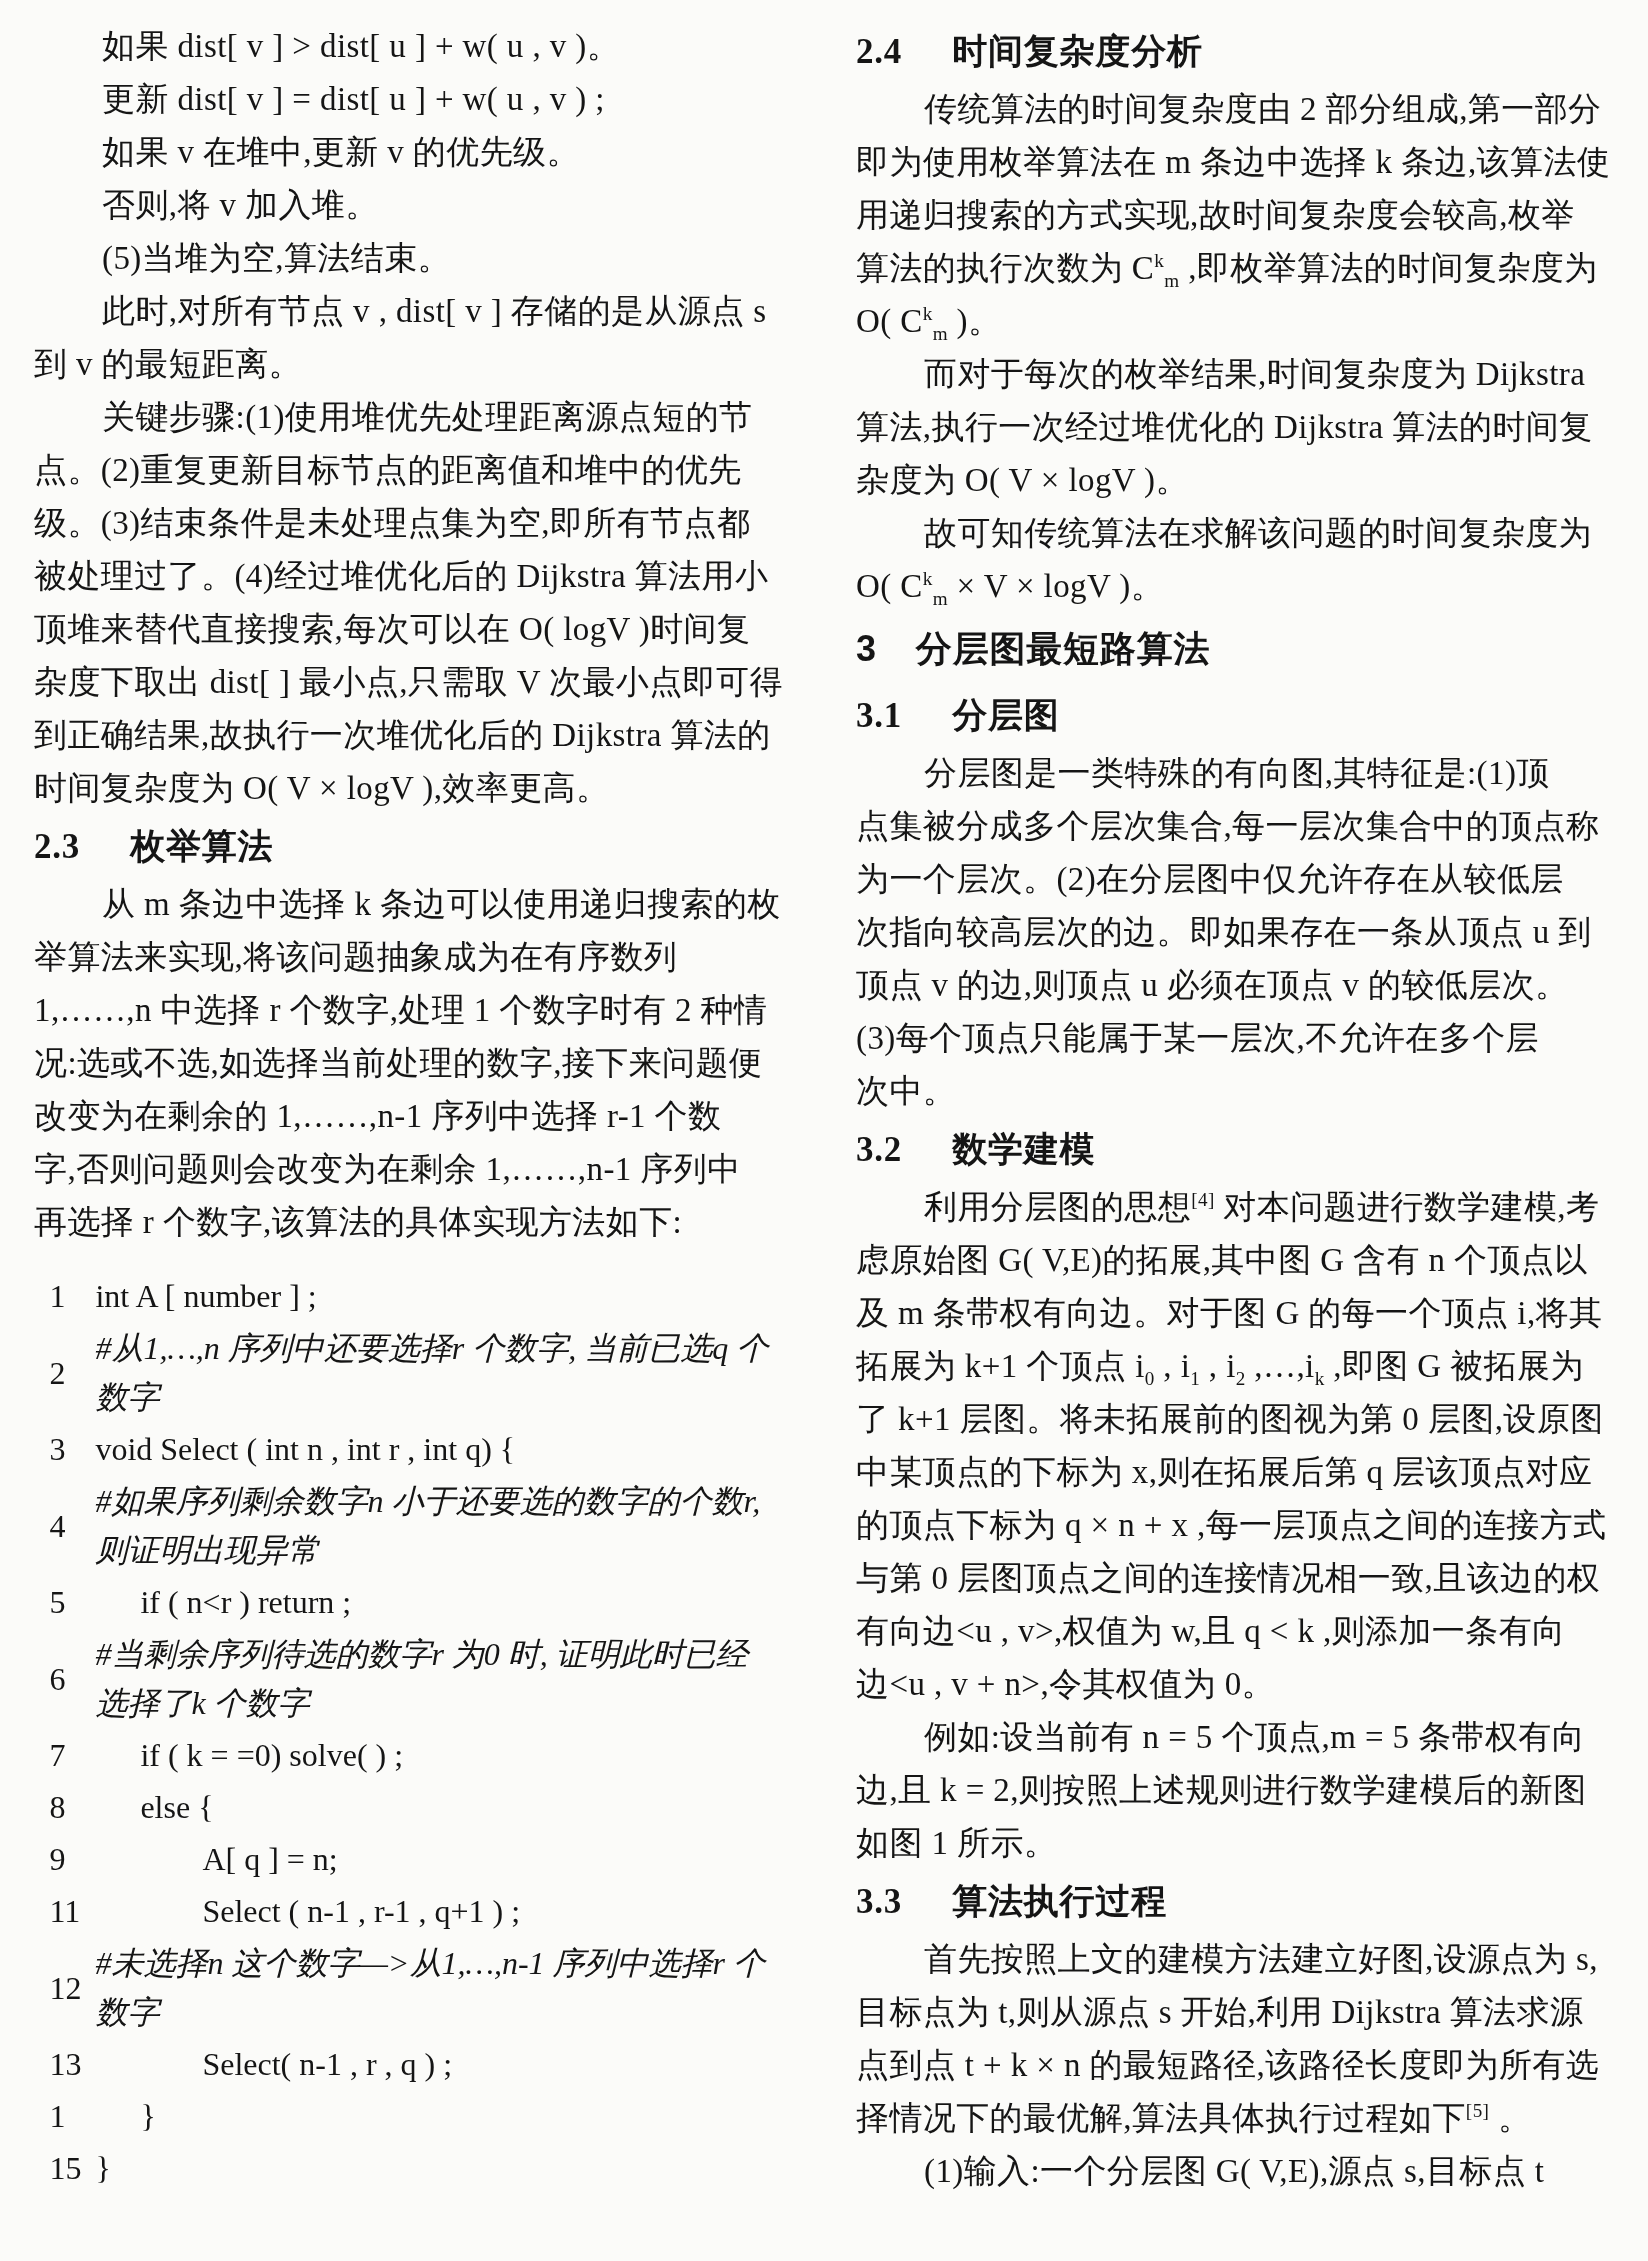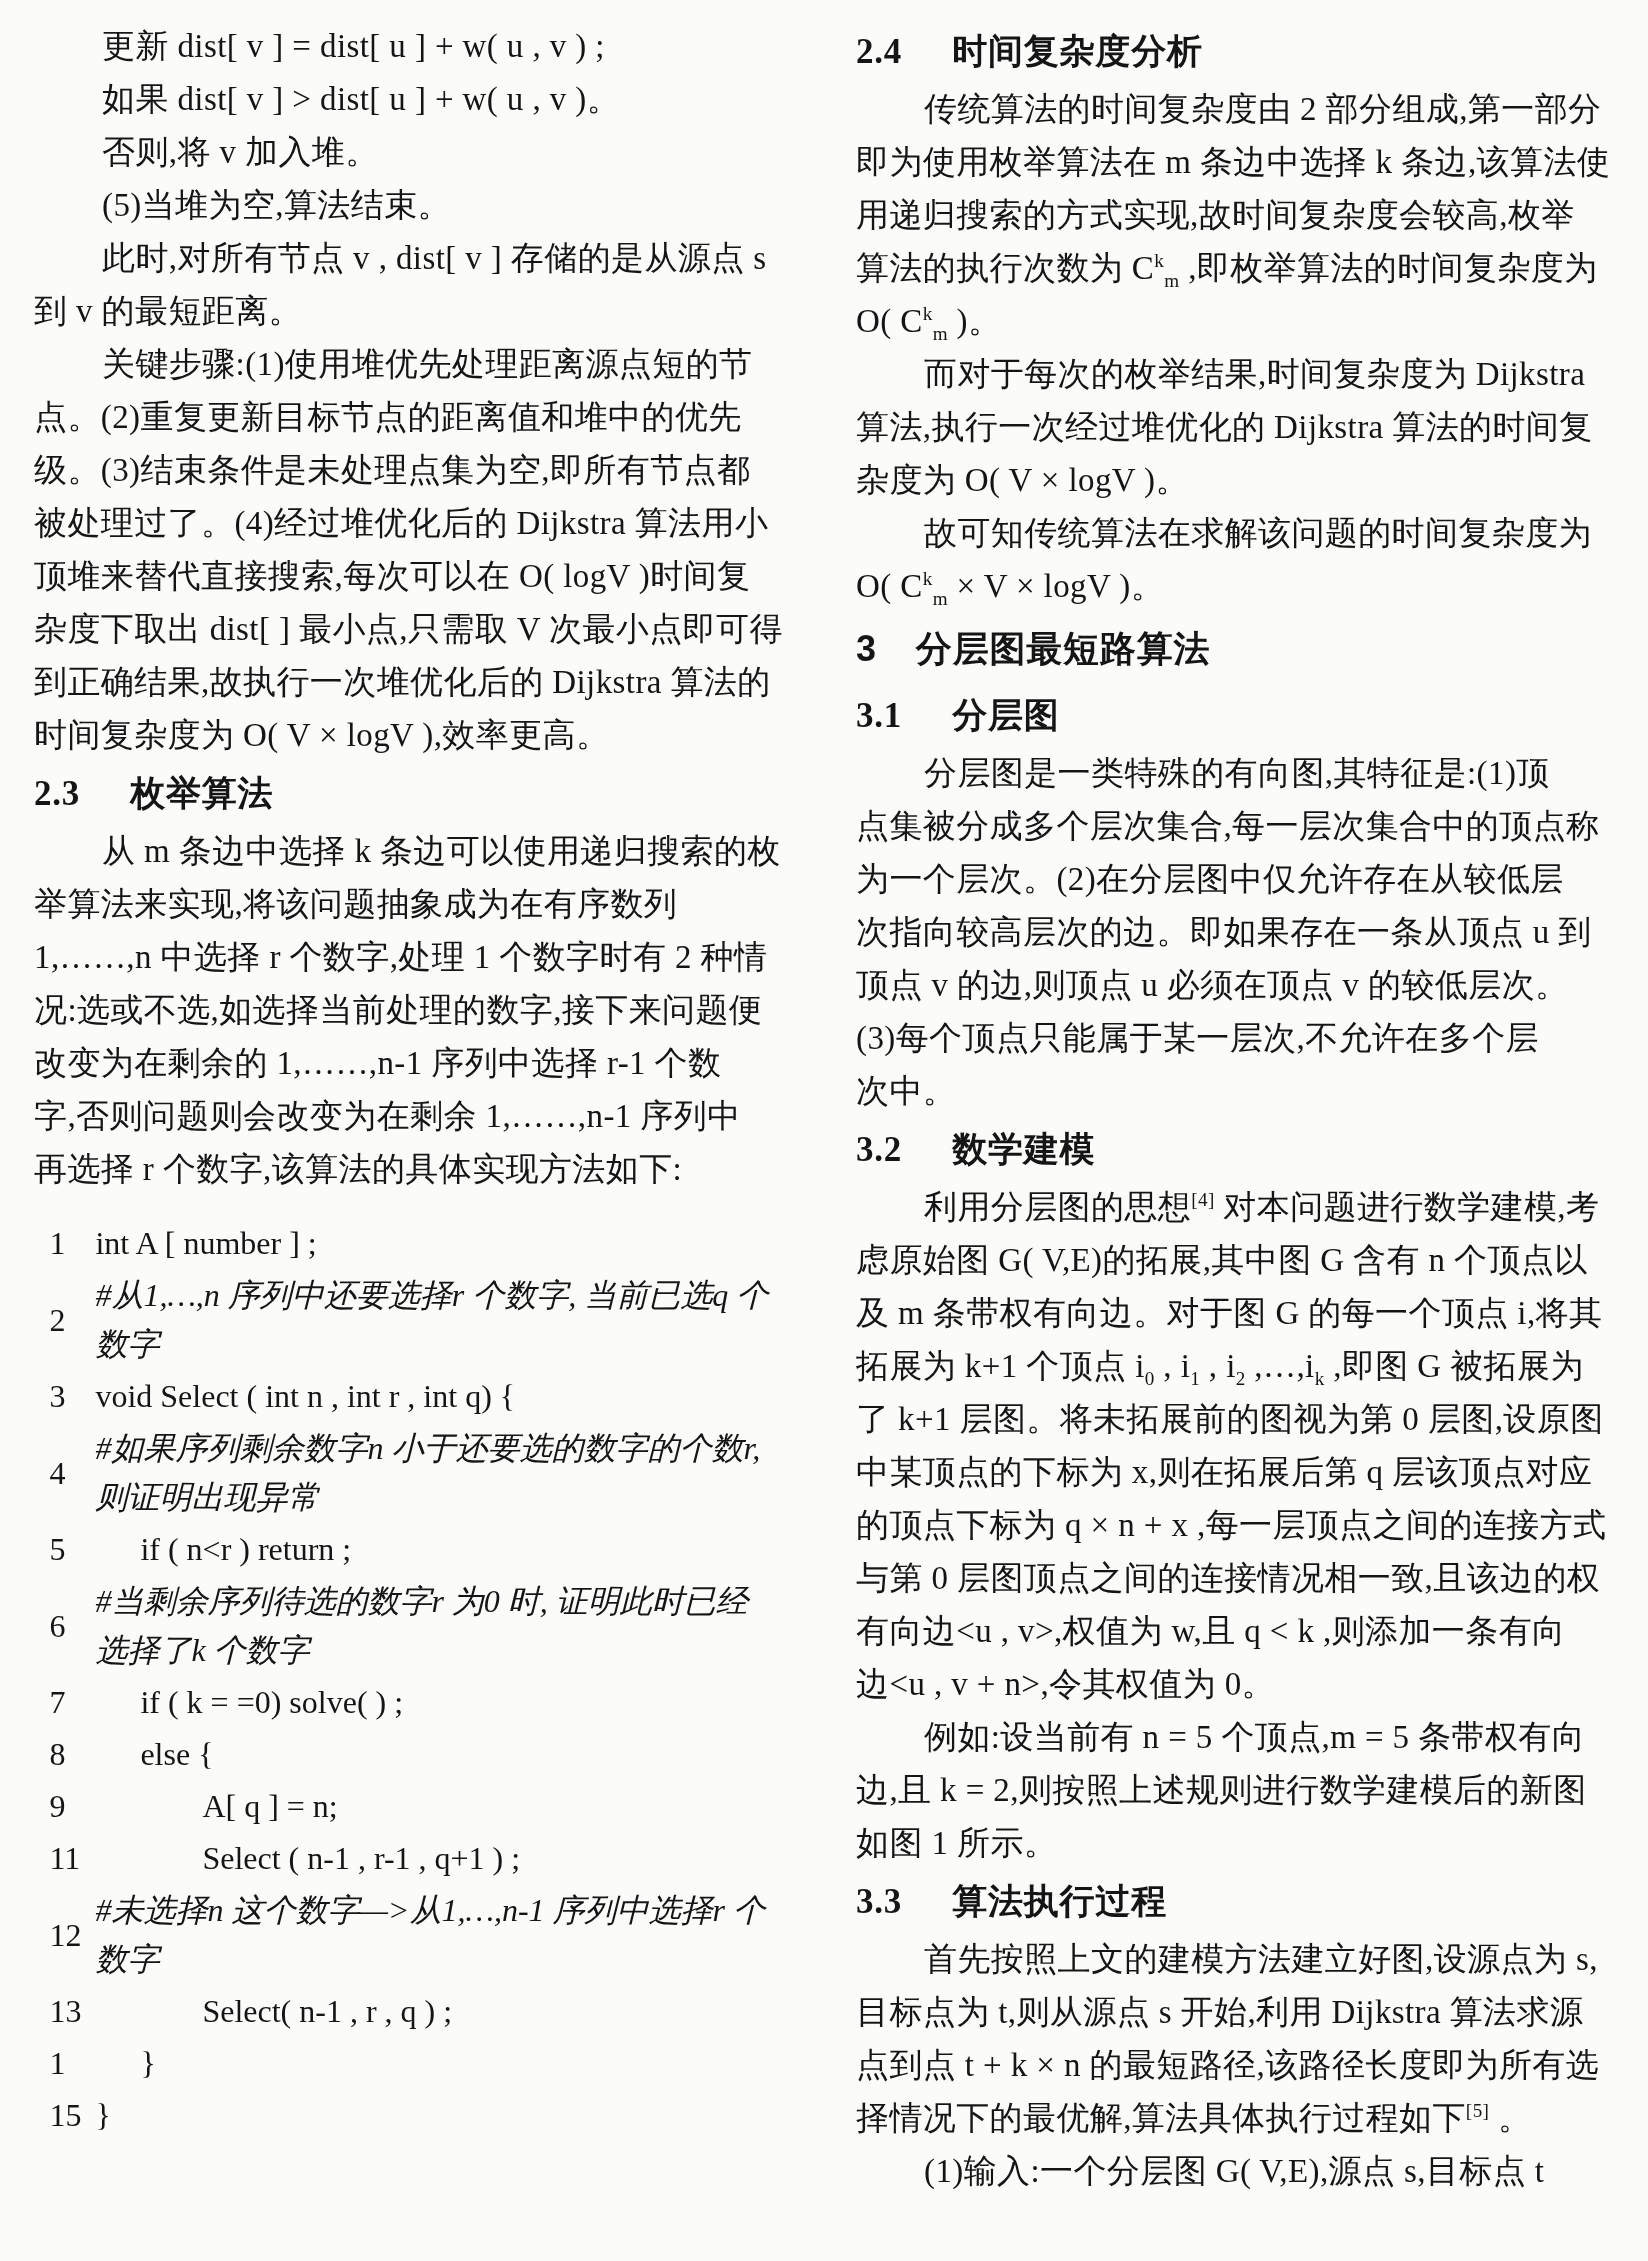--- a/index.html
+++ b/index.html
@@ -51,22 +51,23 @@
   .ctext.i2{padding-left:107px;width:573px;}
   .ctext.comment{font-style:italic;}
 </style>
 </head>
 <body>
 
 <div class="page">
 
   <div class="col">
     <div>
+        <div class="ln ind">如果 dist[ v ] &gt; dist[ u ] + w( u , v )。</div>
         <div class="ln ind">更新 dist[ v ] = dist[ u ] + w( u , v ) ;</div>
-        <div class="ln ind">如果 dist[ v ] &gt; dist[ u ] + w( u , v )。</div>
+        <div class="ln ind">如果 v 在堆中,更新 v 的优先级。</div>
         <div class="ln ind">否则,将 v 加入堆。</div>
         <div class="ln ind">(5)当堆为空,算法结束。</div>
         <div class="ln ind">此时,对所有节点 v , dist[ v ] 存储的是从源点 s</div>
         <div class="ln">到 v 的最短距离。</div>
         <div class="ln ind">关键步骤:(1)使用堆优先处理距离源点短的节</div>
         <div class="ln">点。(2)重复更新目标节点的距离值和堆中的优先</div>
         <div class="ln">级。(3)结束条件是未处理点集为空,即所有节点都</div>
         <div class="ln">被处理过了。(4)经过堆优化后的 Dijkstra 算法用小</div>
         <div class="ln">顶堆来替代直接搜索,每次可以在 O( logV )时间复</div>
         <div class="ln">杂度下取出 dist[ ] 最小点,只需取 V 次最小点即可得</div>

